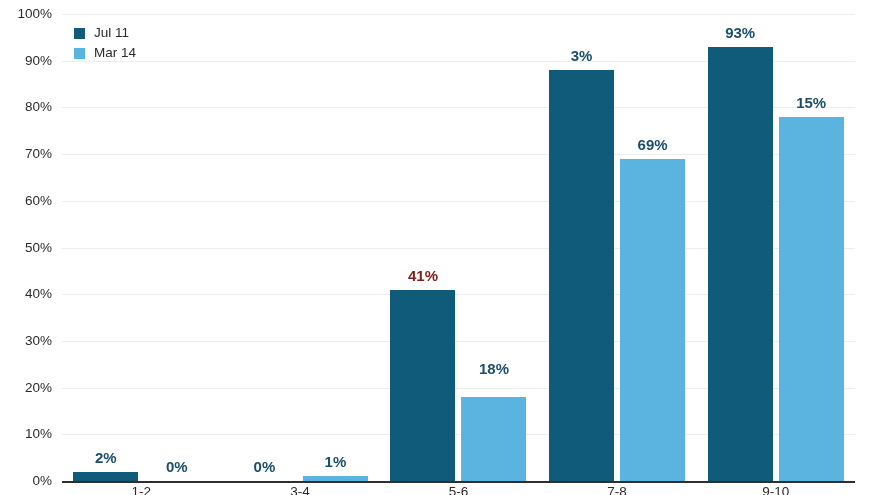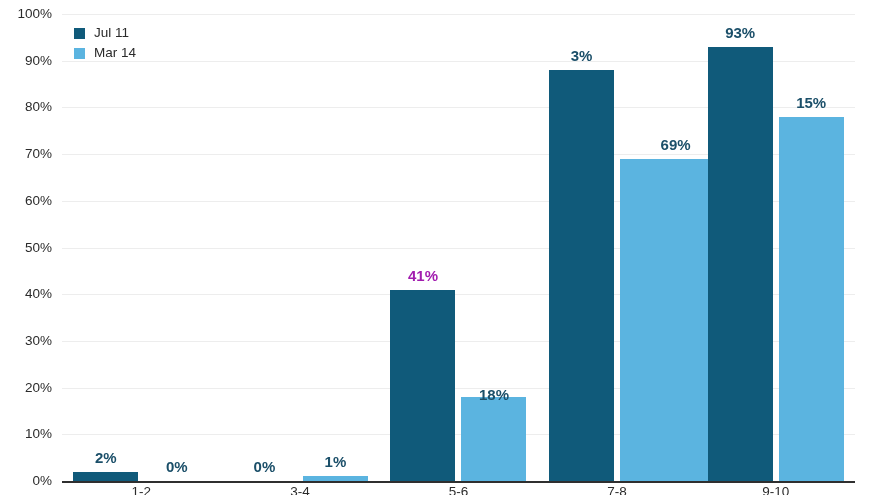--- a/index.html
+++ b/index.html
@@ -159,33 +159,33 @@
             <div class="bar-label" style="color: rgb(27, 79, 105); bottom: 7px;">0%</div>
           </div>
           <div class="bar-wrap" style="left: 82.3px; height: 100%;">
             <div class="bar series-1" style="height: 4.67px; background: rgb(91, 180, 224);"></div>
             <div class="bar-label" style="color: rgb(27, 79, 105); bottom: 11.67px;">1%</div>
           </div>
         </div>
         <div class="group" style="left: 317.2px; width: 158.6px;">
           <div class="bar-wrap" style="left: 11.3px; height: 100%;">
             <div class="bar series-0" style="height: 191.47px; background: rgb(16, 90, 122);"></div>
-            <div class="bar-label" style="color: #a21caf; bottom: 198.47px; text-align: right;">41%</div>
+            <div class="bar-label" style="color: #7f1d1d; bottom: 198.47px; text-align: right;">41%</div>
           </div>
           <div class="bar-wrap" style="left: 82.3px; height: 100%;">
             <div class="bar series-1" style="height: 84.06px; background: rgb(91, 180, 224);"></div>
-            <div class="bar-label" style="color: rgb(27, 79, 105); bottom: 79px;">18%</div>
+            <div class="bar-label" style="color: rgb(27, 79, 105); bottom: 105px;">18%</div>
           </div>
         </div>
         <div class="group" style="left: 475.8px; width: 158.6px;">
           <div class="bar-wrap" style="left: 11.3px; height: 100%;">
             <div class="bar series-0" style="height: 410.96px; background: rgb(16, 90, 122);"></div>
             <div class="bar-label" style="color: rgb(27, 79, 105); bottom: 417.96px;">3%</div>
           </div>
-          <div class="bar-wrap" style="left: 82.3px; height: 100%; padding-left: 46px;">
+          <div class="bar-wrap" style="left: 82.3px; height: 100%;">
             <div class="bar series-1" style="height: 322.23px; background: rgb(91, 180, 224);"></div>
             <div class="bar-label" style="color: rgb(27, 79, 105); bottom: 329.23px;">69%</div>
           </div>
         </div>
         <div class="group" style="left: 634.4px; width: 158.6px;">
           <div class="bar-wrap" style="left: 11.3px; height: 100%;">
             <div class="bar series-0" style="height: 434.31px; background: rgb(16, 90, 122);"></div>
             <div class="bar-label" style="color: rgb(27, 79, 105); bottom: 441.31px;">93%</div>
           </div>
           <div class="bar-wrap" style="left: 82.3px; height: 100%;">

